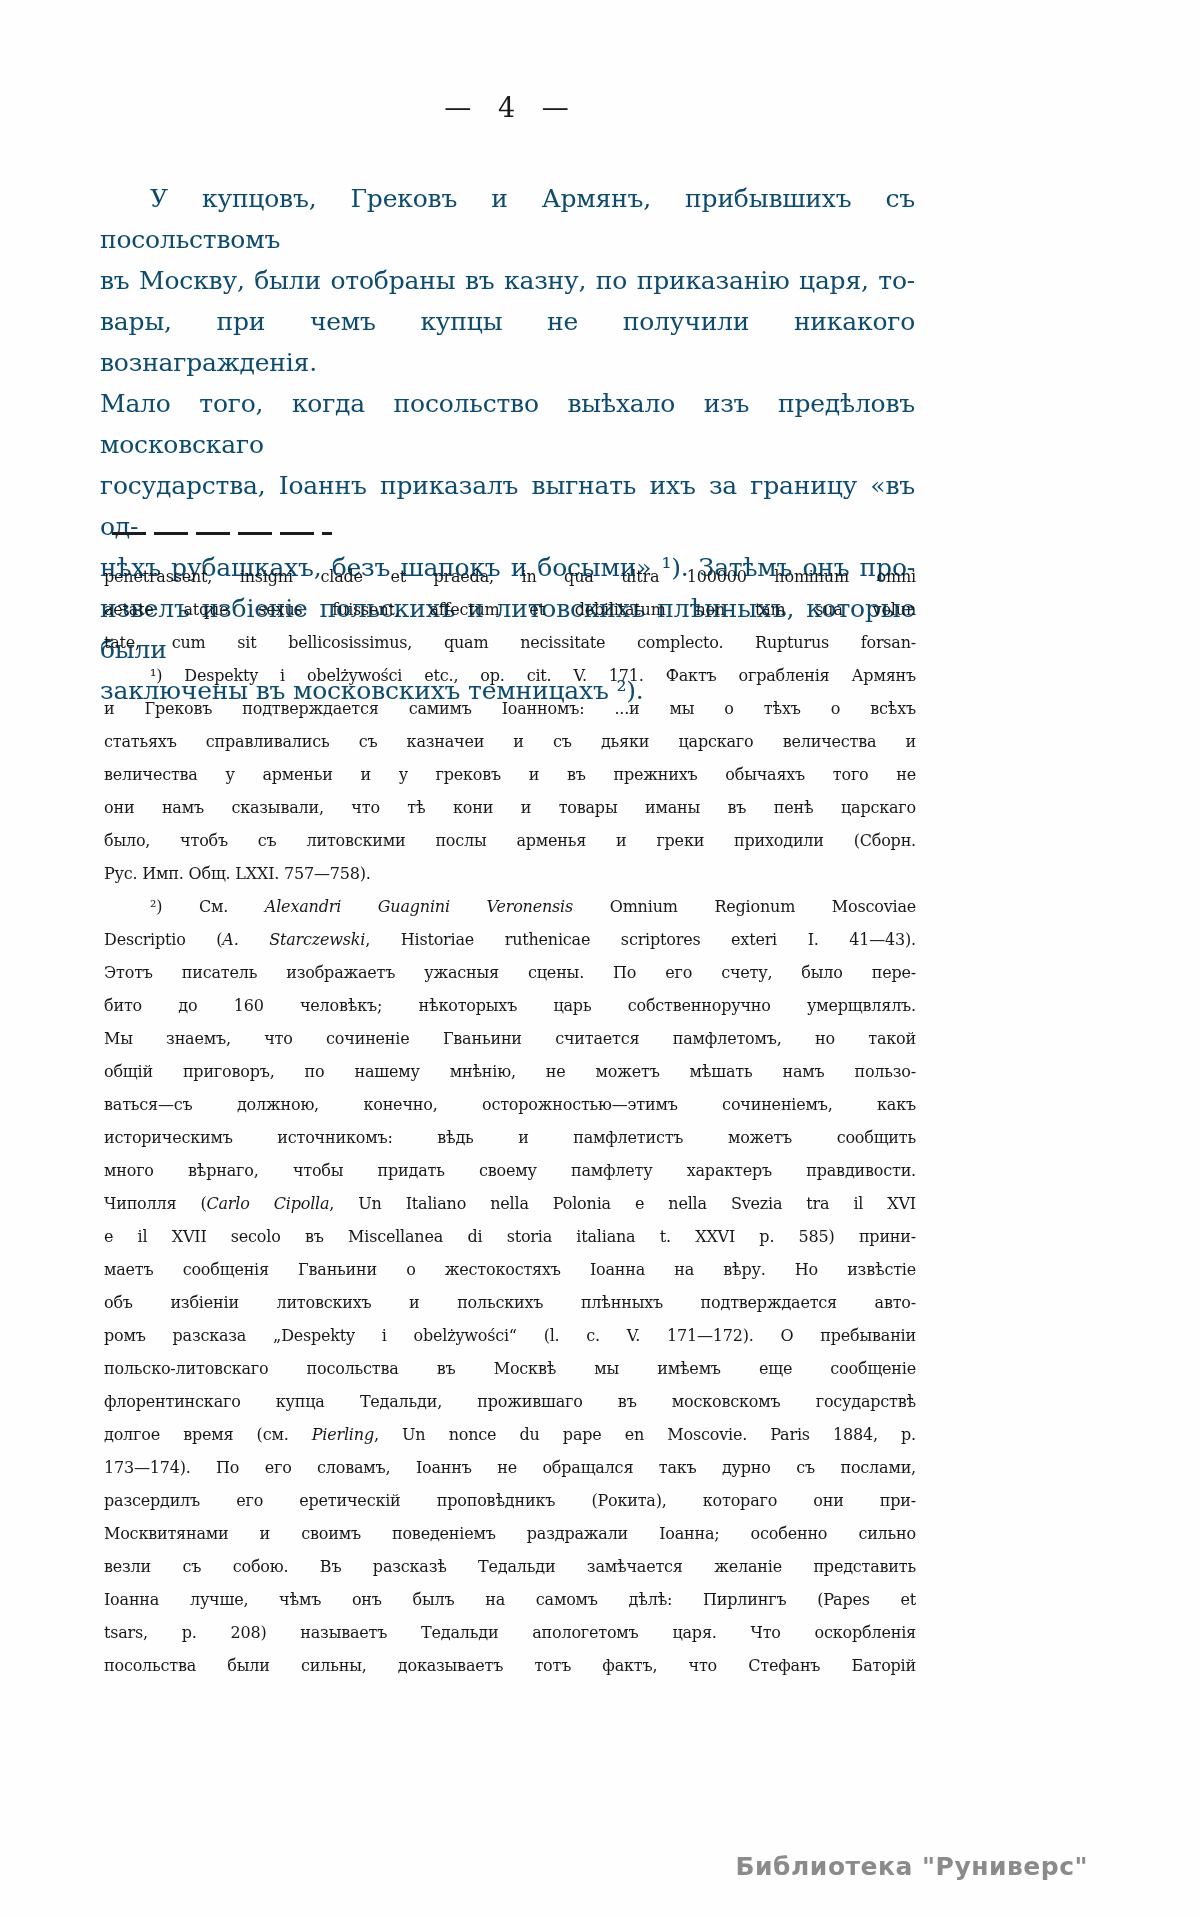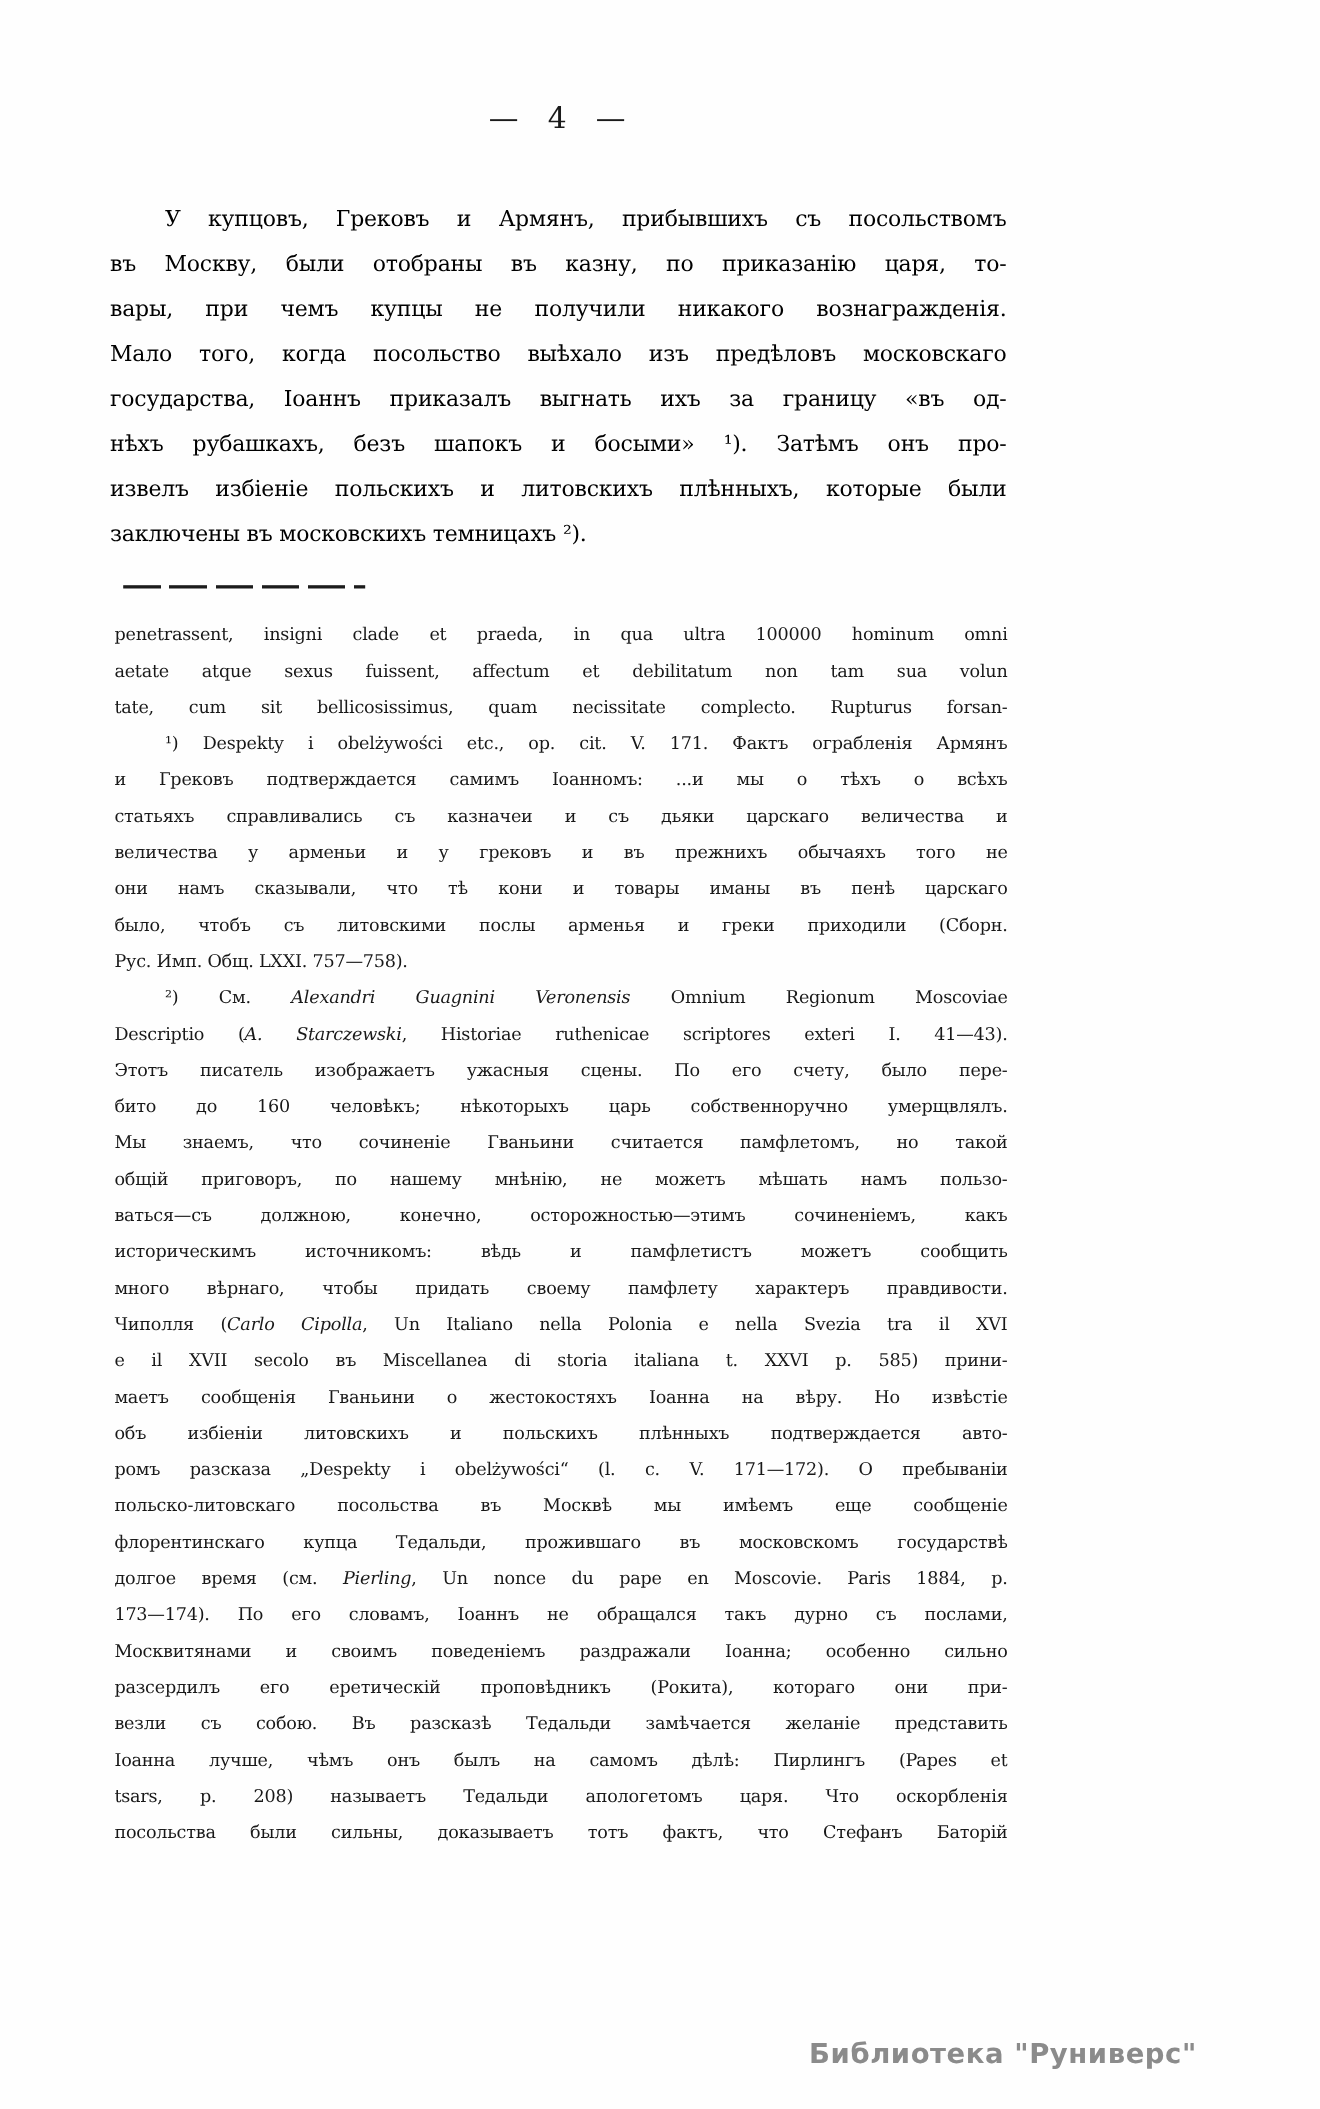--- a/index.html
+++ b/index.html
@@ -12,21 +12,21 @@
     overflow:hidden;
   }
   .page{position:absolute;inset:0;background:#fefefe;}
   .page-number{
     position:absolute;top:92px;left:100px;width:815px;
     text-align:center;font-size:27px;color:#1a1a1a;
     letter-spacing:2px;word-spacing:14px;
   }
   .main-text{
     position:absolute;top:178px;left:100px;width:815px;
-    font-size:20px;line-height:41px;color:#000000;
+    font-size:25px;line-height:41px;color:#0c4a6e;
     overflow:hidden;
   }
   .footnote-divider{
     position:absolute;top:532px;left:112px;width:220px;height:3px;
     background:repeating-linear-gradient(90deg,#1c1c1c 0 34px,transparent 34px 42px);
   }
   .footnotes{
     position:absolute;top:560px;left:104px;width:812px;
     font-size:16px;line-height:33px;color:#181818;
     overflow:hidden;
@@ -96,22 +96,22 @@
         <div class="tline">много вѣрнаго, чтобы придать своему памфлету характеръ правдивости.</div>
         <div class="tline">Чиполля (<i>Carlo Cipolla</i>, Un Italiano nella Polonia e nella Svezia tra il XVI</div>
         <div class="tline">e il XVII secolo въ Miscellanea di storia italiana t. XXVI p. 585) прини-</div>
         <div class="tline">маетъ сообщенія Гваньини о жестокостяхъ Іоанна на вѣру. Но извѣстіе</div>
         <div class="tline">объ избіеніи литовскихъ и польскихъ плѣнныхъ подтверждается авто-</div>
         <div class="tline">ромъ разсказа „Despekty i obelżywości“ (l. c. V. 171—172). О пребываніи</div>
         <div class="tline">польско-литовскаго посольства въ Москвѣ мы имѣемъ еще сообщеніе</div>
         <div class="tline">флорентинскаго купца Тедальди, прожившаго въ московскомъ государствѣ</div>
         <div class="tline">долгое время (см. <i>Pierling</i>, Un nonce du pape en Moscovie. Paris 1884, p.</div>
         <div class="tline">173—174). По его словамъ, Іоаннъ не обращался такъ дурно съ послами,</div>
+        <div class="tline">разсердилъ его еретическій проповѣдникъ (Рокита), котораго они при-</div>
         <div class="tline">Москвитянами и своимъ поведеніемъ раздражали Іоанна; особенно сильно</div>
-        <div class="tline">разсердилъ его еретическій проповѣдникъ (Рокита), котораго они при-</div>
         <div class="tline">везли съ собою. Въ разсказѣ Тедальди замѣчается желаніе представить</div>
         <div class="tline">Іоанна лучше, чѣмъ онъ былъ на самомъ дѣлѣ: Пирлингъ (Papes et</div>
         <div class="tline">tsars, p. 208) называетъ Тедальди апологетомъ царя. Что оскорбленія</div>
         <div class="tline">посольства были сильны, доказываетъ тотъ фактъ, что Стефанъ Баторій</div>
       </div>
   </div>
 
   <div class="watermark">Библиотека "Руниверс"</div>
 
 </div>

